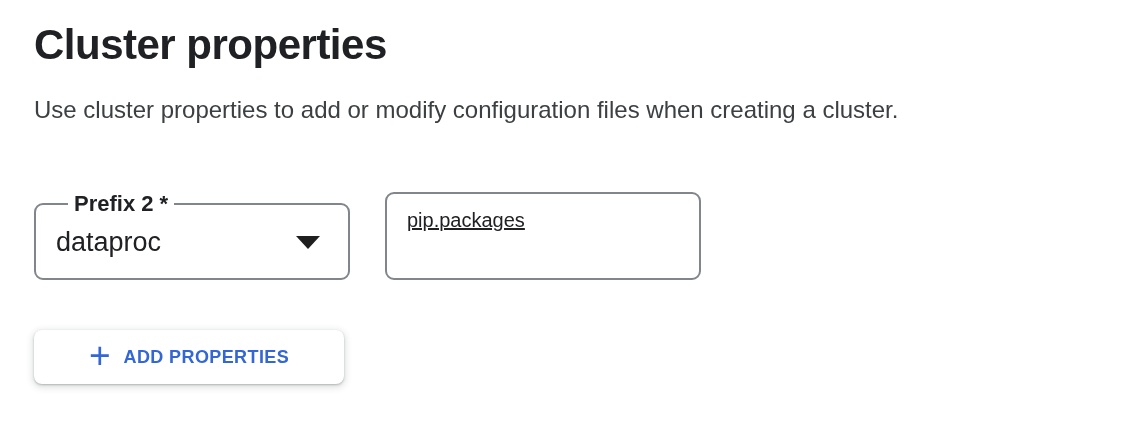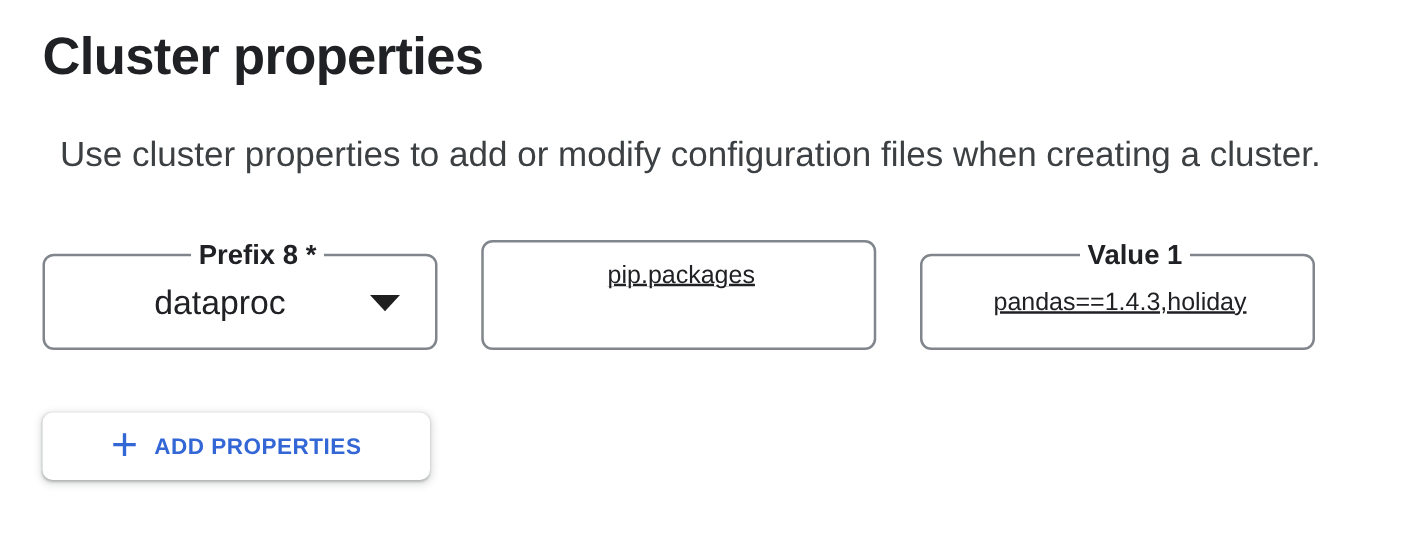--- a/index.html
+++ b/index.html
@@ -2,37 +2,37 @@
 <html style="--accent_blue: #3367d6; --border_gray: #80868b; --text_primary: #202124; --text_secondary: #3c4043; --surface: #ffffff;"><head>
 <meta charset="utf-8">
 <style>
   :root{
     --accent_blue:#3367d6;
     --border_gray:#80868b;
     --text_primary:#202124;
     --text_secondary:#3c4043;
     --surface:#ffffff;
   }
-  *{box-sizing:border-box;text-align:center;}
+  *{box-sizing:border-box;}
   html,body{margin:0;padding:0;overflow:hidden;}
   body{
     width:1122px;height:432px;
     background:var(--surface,#fff);
     font-family:"Liberation Sans","DejaVu Sans",sans-serif;
     color:var(--text_primary,#202124);
     position:relative;
   }
   .page-title{
     position:absolute;left:34px;top:21px;
     font-size:42px;line-height:48px;font-weight:700;
     letter-spacing:-0.5px;margin:0;color:var(--text_primary,#202124);
   }
   .section-desc{
-    position:absolute;left:34px;top:95px;margin:14px;
-    font-size:28px;line-height:30px;font-weight:400;
+    position:absolute;left:34px;top:95px;margin:0;
+    font-size:24px;line-height:30px;font-weight:400;
     color:var(--text_secondary,#3c4043);white-space:nowrap;
   }
   .property-row{
     position:absolute;left:34px;top:192px;
     display:flex;gap:35px;
   }
   fieldset.mat-field{
     width:316px;height:88px;margin:0;
     border:2px solid var(--border_gray,#80868b);
     border-radius:9px;
@@ -83,35 +83,31 @@
 
 <main>
 
   <h1 class="page-title">Cluster properties</h1>
 
   <p class="section-desc">Use cluster properties to add or modify configuration files when creating a cluster.</p>
 
   <div class="property-row">
 
     <fieldset class="mat-field">
-      <legend>Prefix 8 *</legend>
+      <legend>Prefix 2 *</legend>
       <div class="field-control" role="combobox">
         <span class="select-value">dataproc</span>
         <span class="caret"></span>
       </div>
     </fieldset>
 
     <fieldset class="mat-field">
       <input class="text-control" type="text" value="pip.packages" style="">
     </fieldset>
 
-    <fieldset class="mat-field">
-      <legend>Value 1</legend>
-      <input class="text-control" type="text" value="pandas==1.4.3,holiday" style="">
-    </fieldset>
 
   </div>
 
   <button class="add-btn">
     <span class="plus">+</span>
     <span class="btn-label">ADD PROPERTIES</span>
   </button>
 
 </main>
 

